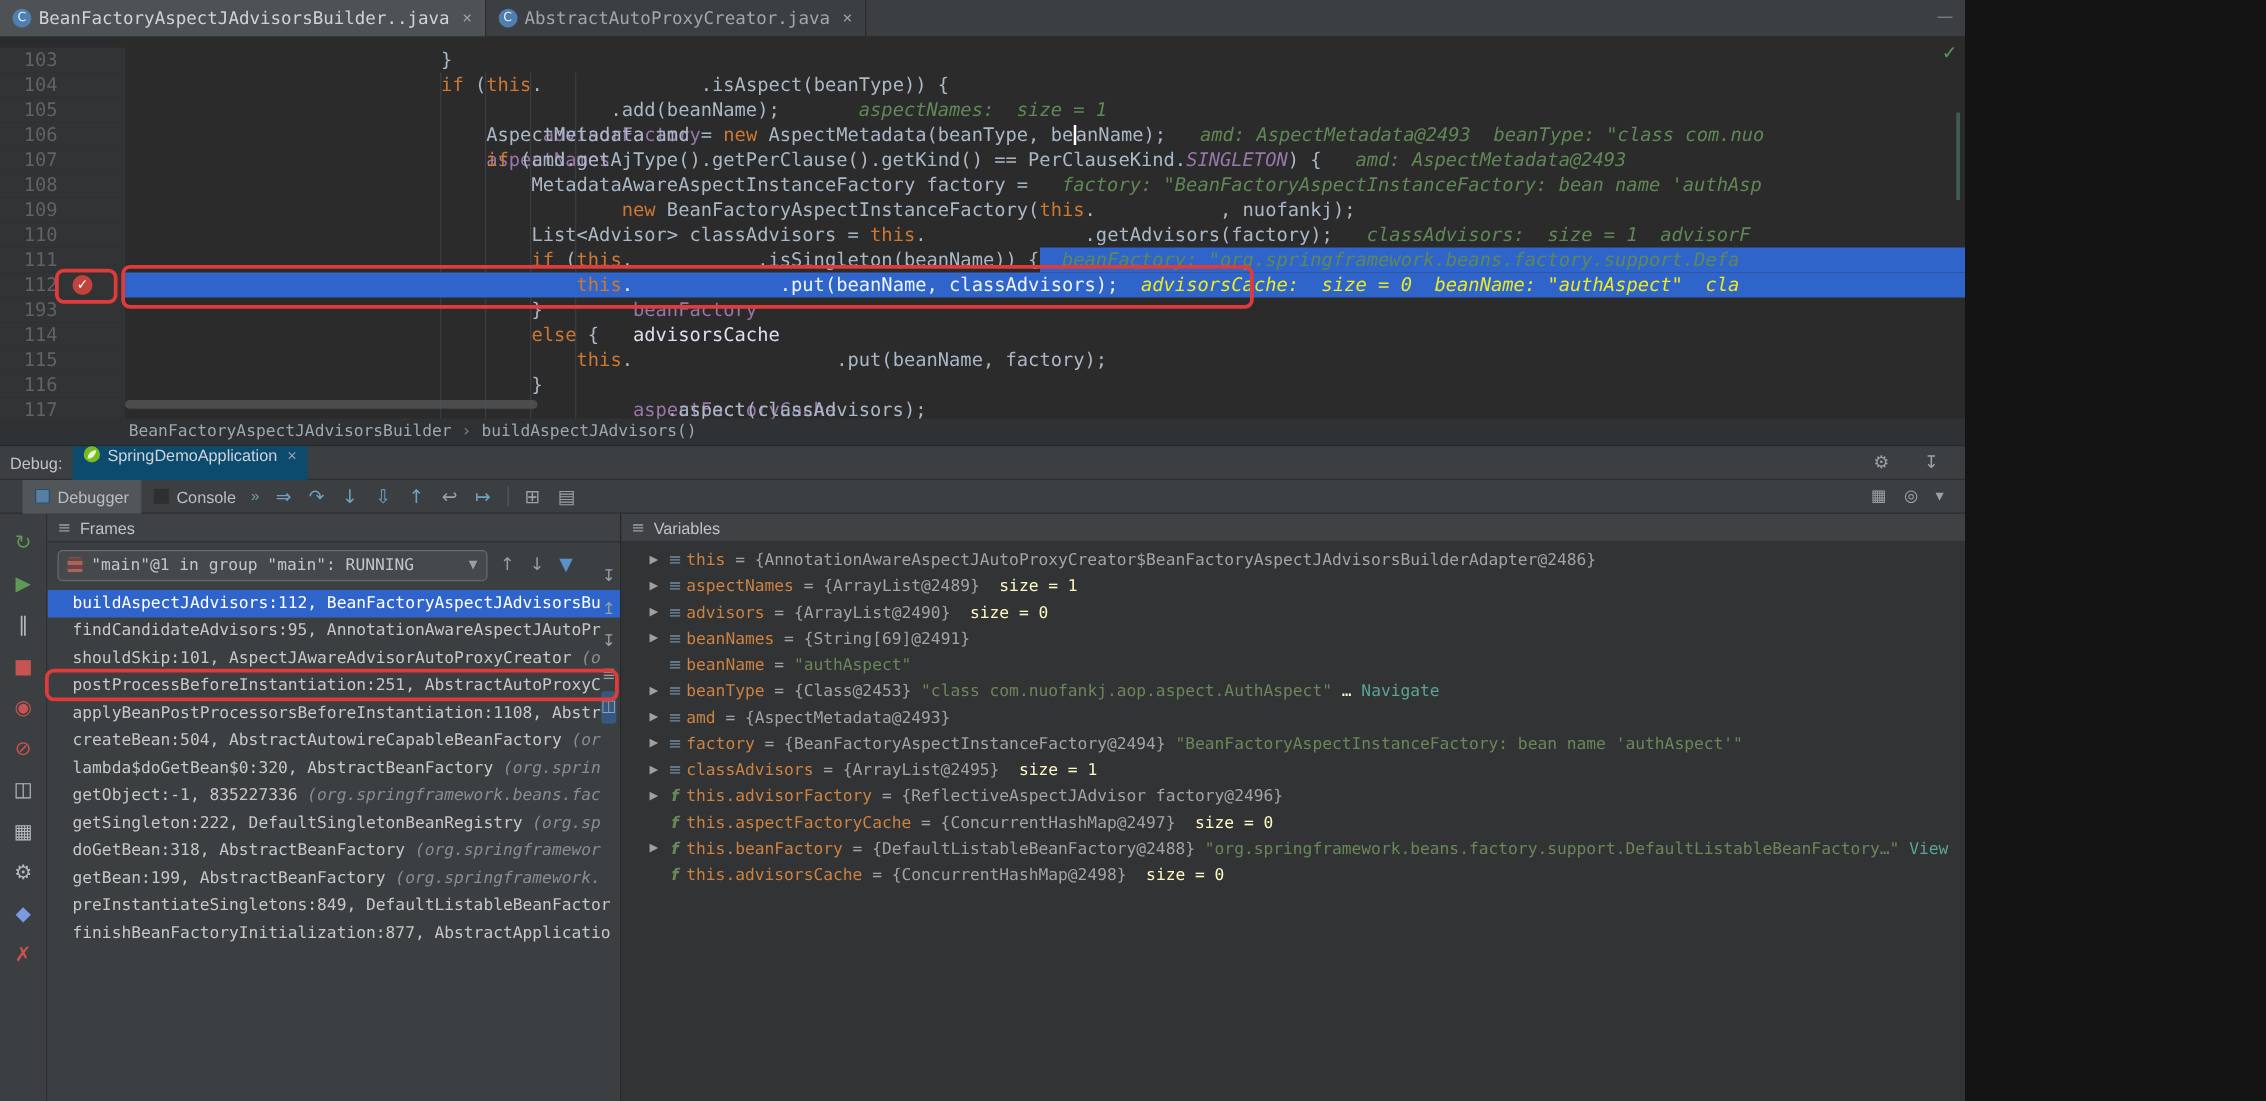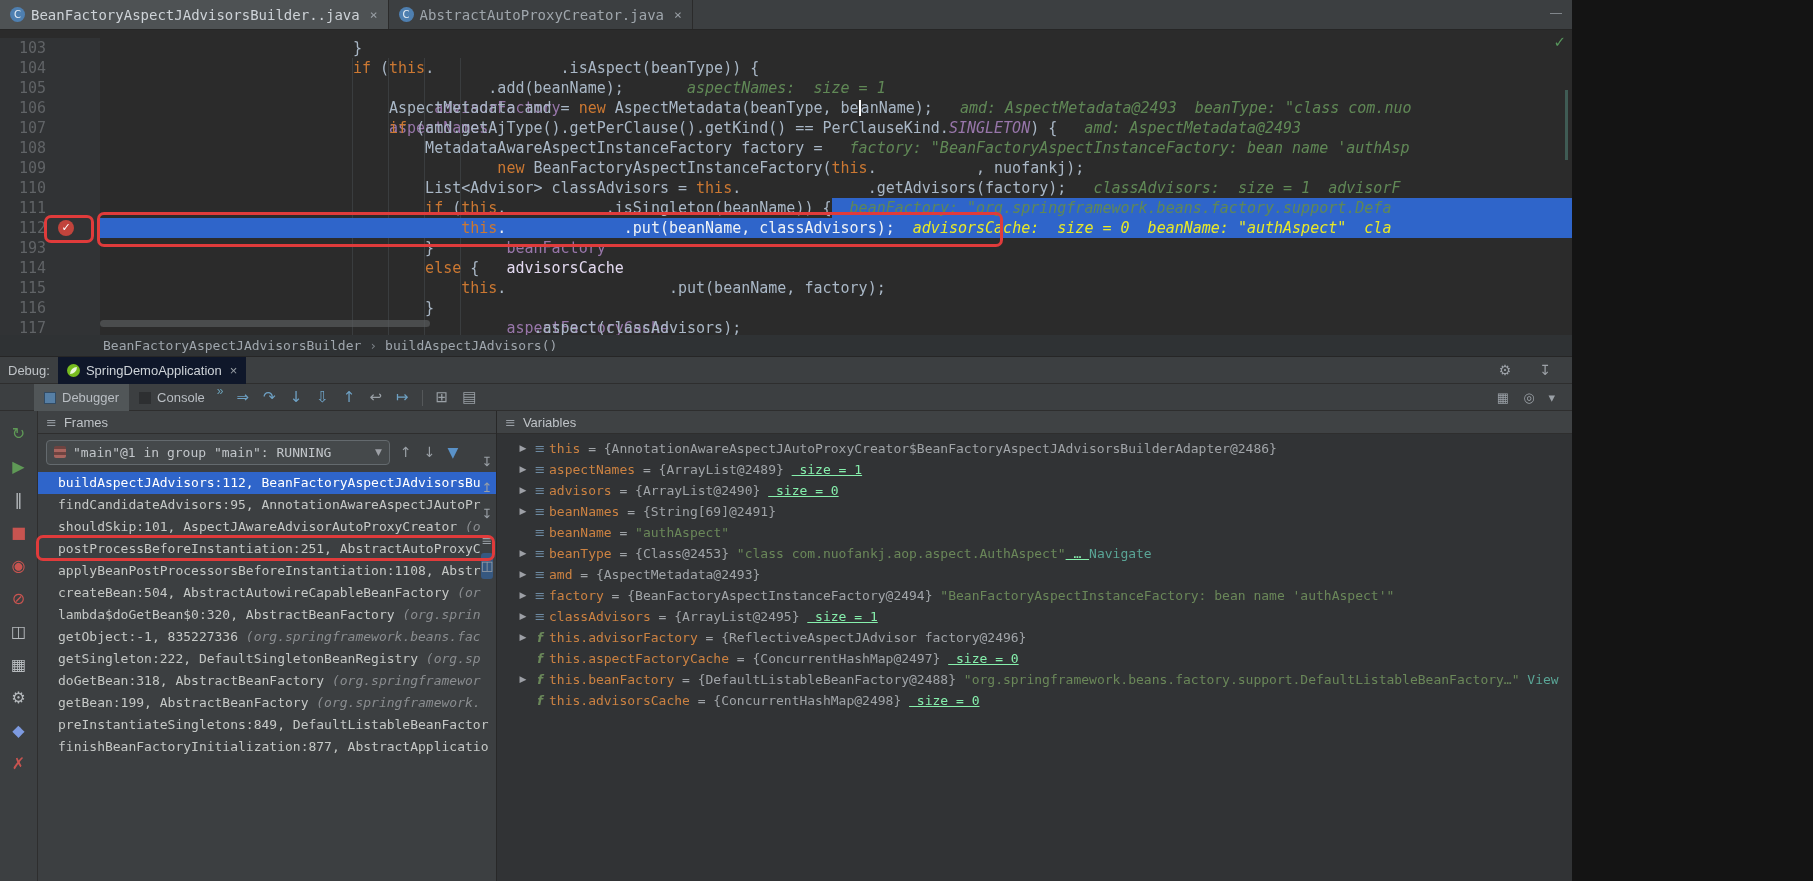--- a/index.html
+++ b/index.html
@@ -50,30 +50,30 @@
   .ann-frame{ left:36px;  top:535px; width:459px; height:26px; }
 
   
   .breadcrumbs { height:22px; background:#2f3234; display:flex; align-items:center; padding-left:103px; gap:8px;
                  font-family:"DejaVu Sans Mono", monospace; font-size:13px; color:#9fa6ad; border-bottom:1px solid #262626; }
   .crumb-sep { color:#7c8288; }
 
   
   .session-row { height:27px; background:#3c3f41; display:flex; align-items:center; padding-left:8px;
                  border-bottom:1px solid #2e2e2e; font-size:13px; color:#bfc3c7; position:relative; }
-  .session-tab { display:flex; align-items:center; gap:6px; background:#0f172a; height:27px; padding:0 9px; margin-left:8px;
+  .session-tab { display:flex; gap:6px; background:#0c4a6e; height:27px; padding:0 9px; margin-left:8px;
                  color:#ced3d8; }
   .spring-icon { width:13px; height:13px; border-radius:50%; background:#77bc1f; position:relative; }
   .spring-icon::after { content:""; position:absolute; left:3px; top:3px; width:7px; height:7px;
                         border-radius:7px 0 7px 0; background:#e9f6d9; }
   .session-close { color:#9aa0a6; margin-left:2px; }
   .session-right { position:absolute; right:14px; display:flex; gap:14px; align-items:center; }
 
   
-  .dbg-toolbar { height:27px; background:#3c3f41; display:flex; align-items:flex-start; padding-left:34px;
+  .dbg-toolbar { height:27px; background:#3c3f41; display:flex; align-items:center; padding-left:18px;
                  border-bottom:1px solid #2e2e2e; position:relative; }
   .dbg-tab { display:flex; align-items:center; gap:6px; height:27px; padding:0 10px; font-size:13px; color:#b9bec3; }
   .dbg-tab.active { background:#515658; }
   .debugger-tab-icon { width:12px; height:12px; background:#567fa5; border:1px solid #324b63; }
   .console-tab-icon { width:12px; height:12px; background:#2d2f31; border:1px solid #6d7control278; }
   .console-extra { color:#6a9fb5; font-size:12px; margin:0 6px 0 2px; }
   .ico { font-family:"DejaVu Sans", sans-serif; font-size:15px; line-height:27px; padding:0 7px; color:#9aa0a6; cursor:default; }
   .tsep { width:1px; height:16px; background:#55585a; margin:0 6px; }
   .toolbar-right { position:absolute; right:10px; display:flex; align-items:center; }
 
@@ -108,21 +108,21 @@
   .vars-panel { flex:1; background:#313335; position:relative; overflow:hidden; }
   #vars-list { padding-top:4px; font-family:"DejaVu Sans Mono", monospace; font-size:13px; }
   .var-row { height:21px; line-height:21px; display:flex; white-space:pre; padding-left:18px; overflow:hidden; }
   .var-arrow { width:16px; text-align:center; color:#9da0a6; font-size:9px; font-family:"DejaVu Sans", sans-serif; }
   .var-icon { width:18px; text-align:center; font-family:"DejaVu Sans", sans-serif; }
   .icon-f { color:#6a8759; font-style:italic; font-weight:bold; }
   .icon-v { color:#6e8ba3; }
   .vseg-n { color:#cc8242; }
   .vseg-v { color:#a0a4a8; }
   .vseg-s { color:#6a8759; }
-  .vseg-d { color:#86efac;text-decoration:underline; }
+  .vseg-d { color:#fef9c3; }
   .vseg-l { color:#5aa596; }
 </style>
 </head>
 <body>
 
 <div class="app">
 
   <div class="tabbar">
     <div class="tab active">
       <span class="file-icon">C</span>

